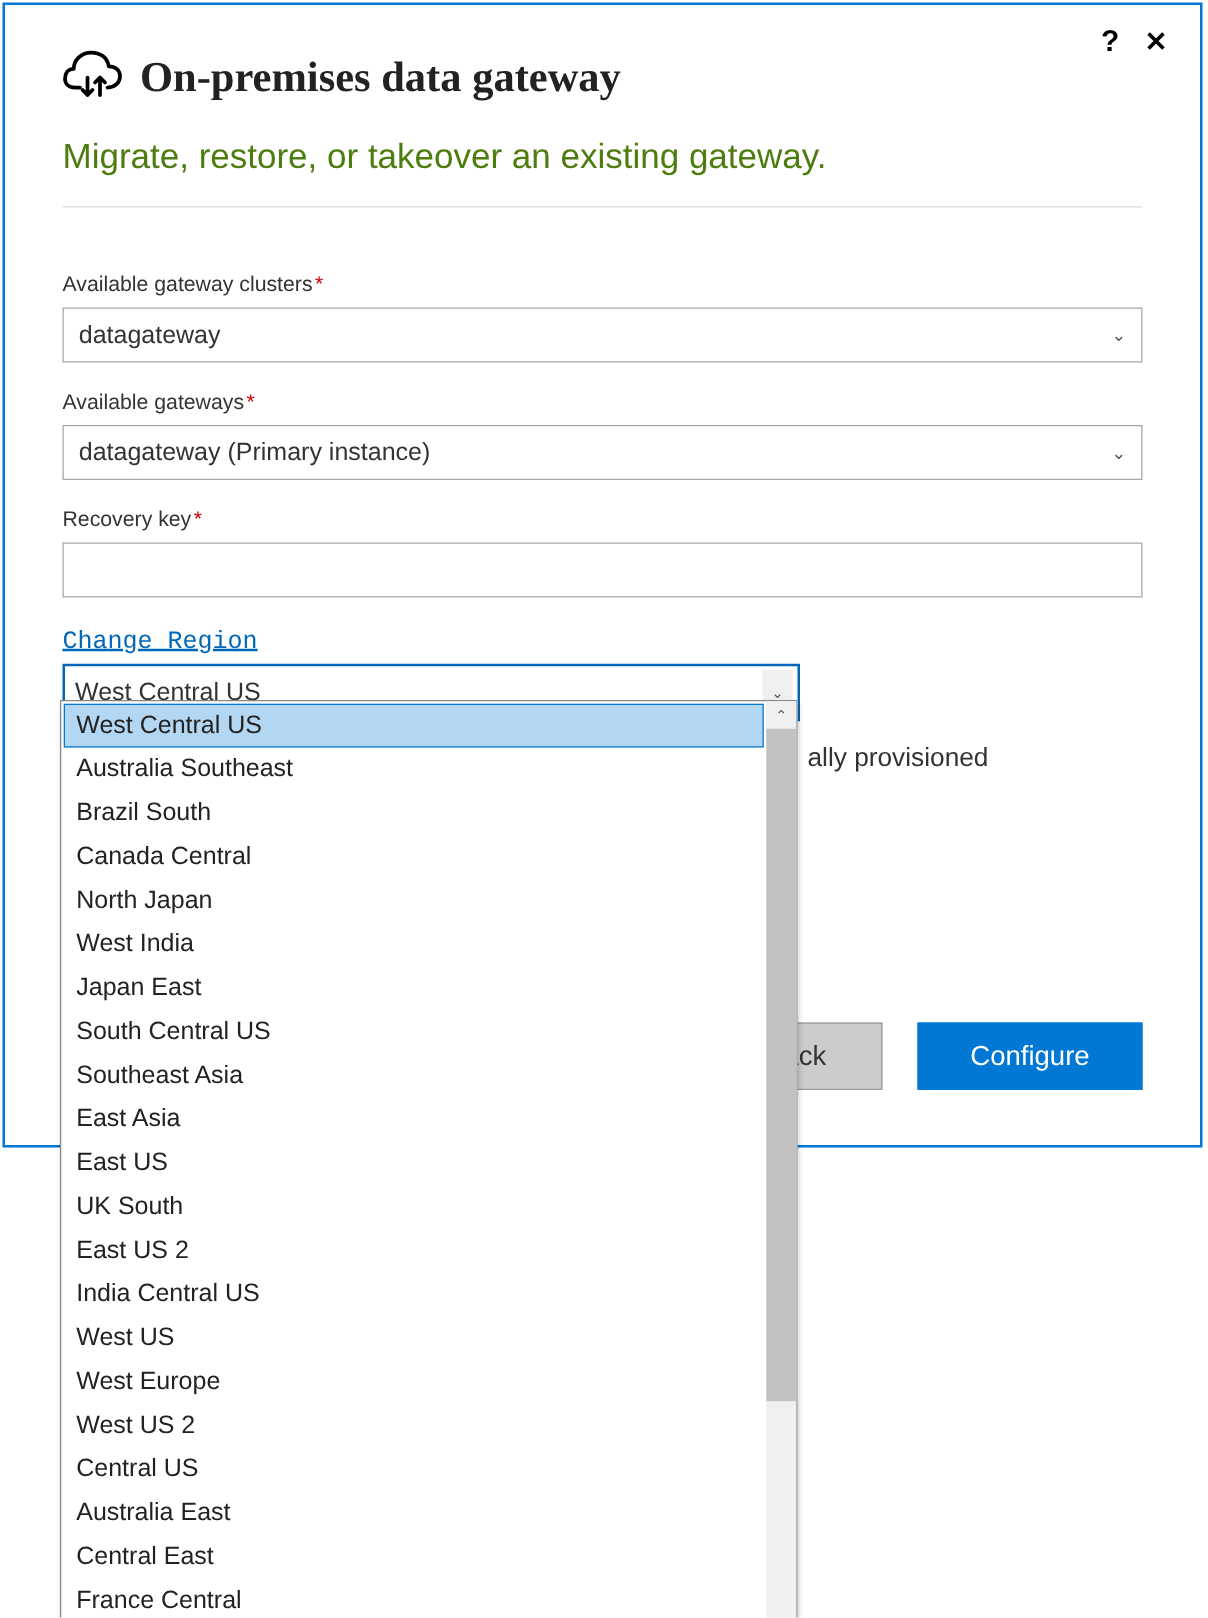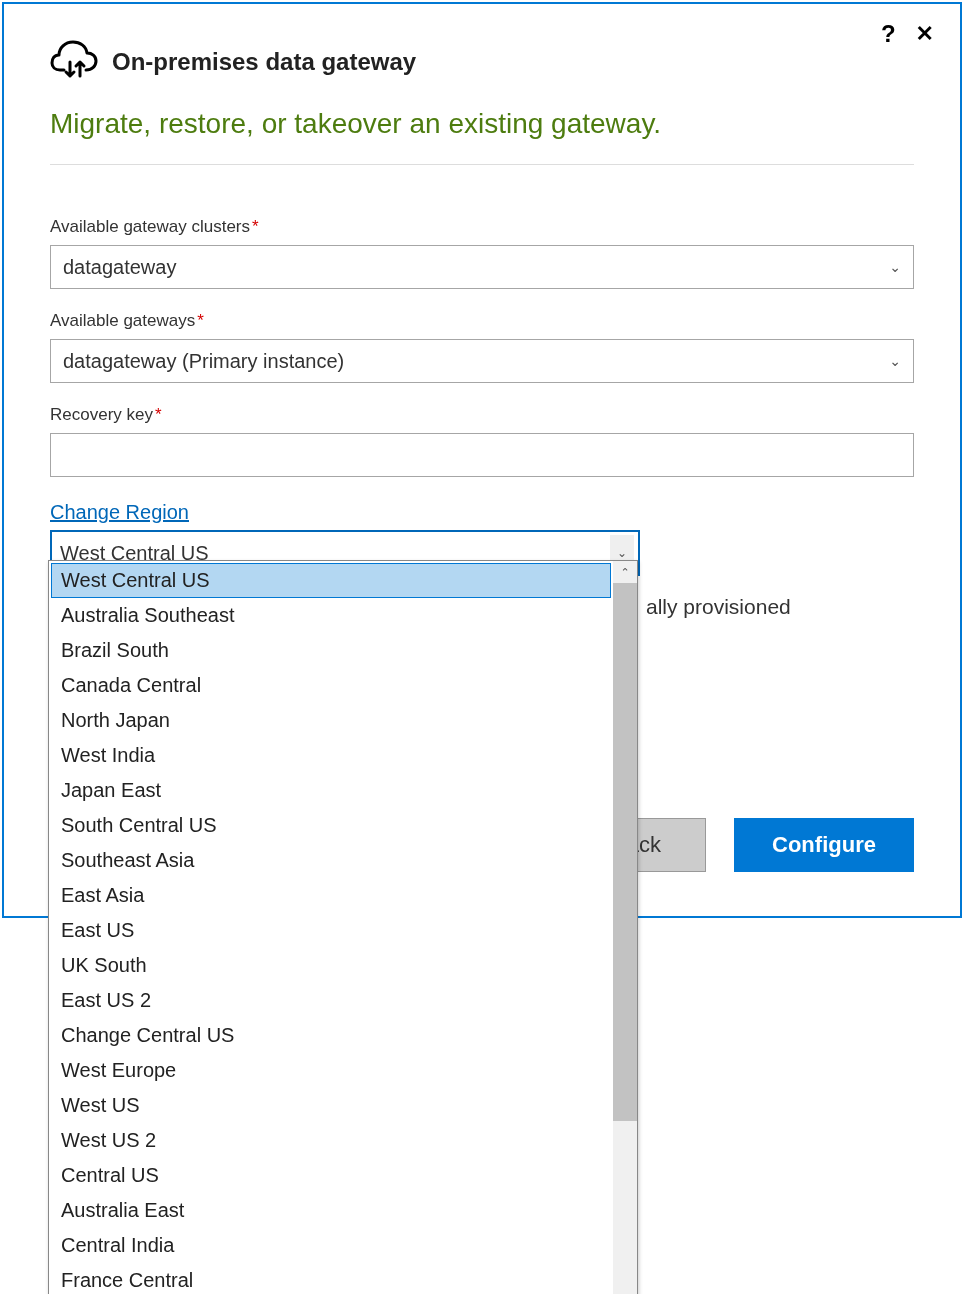--- a/index.html
+++ b/index.html
@@ -43,23 +43,24 @@
     display: flex;
     align-items: center;
     gap: 14px;
     margin-top: 14px;
   }
   .cloud-icon svg {
     width: 48px;
     height: 44px;
   }
   .title {
-    font-size: 24px;
+    font-size: 34px;
     font-weight: 600;
     color: #222;
+    font-family: Liberation Serif, serif;
   }
   .subtitle {
     font-size: 28px;
     color: #4d7c0f;
     margin-top: 22px;
   }
   .divider {
     border: none;
     border-top: 1px solid #ddd;
     margin-top: 24px;
@@ -99,20 +100,21 @@
     font-size: 14px;
     color: #555;
   }
   .change-region-link {
     color: #0067b8;
     font-size: 20px;
     text-decoration: underline;
     cursor: pointer;
     display: inline-block;
     margin-top: 2px;
+    font-family: Liberation Mono, monospace;
   }
   .region-select {
     width: 590px;
     height: 46px;
     border: 2px solid #0067b8;
     background: #fff;
     margin-top: 6px;
     display: flex;
     align-items: center;
     padding: 0 4px 0 8px;
@@ -157,21 +159,20 @@
     border: 1px solid #999;
   }
   .btn-back {
     background: #ccc;
     color: #333;
   }
   .btn-configure {
     background: #0078d4;
     color: #fff;
     border-color: #0078d4;
-    font-weight: bold;
   }
   .dropdown-panel {
     position: absolute;
     top: 560px;
     left: 48px;
     width: 590px;
     background: #fff;
     border: 1px solid #888;
     box-shadow: 1px 2px 4px rgba(0,0,0,0.2);
     z-index: 50;
@@ -304,27 +305,27 @@
       <div class="dropdown-item">Canada Central</div>
       <div class="dropdown-item">North Japan</div>
       <div class="dropdown-item">West India</div>
       <div class="dropdown-item">Japan East</div>
       <div class="dropdown-item">South Central US</div>
       <div class="dropdown-item">Southeast Asia</div>
       <div class="dropdown-item">East Asia</div>
       <div class="dropdown-item">East US</div>
       <div class="dropdown-item">UK South</div>
       <div class="dropdown-item">East US 2</div>
-      <div class="dropdown-item">Change Central US</div>
+      <div class="dropdown-item">India Central US</div>
+      <div class="dropdown-item">West US</div>
       <div class="dropdown-item">West Europe</div>
-      <div class="dropdown-item">West US</div>
       <div class="dropdown-item">West US 2</div>
       <div class="dropdown-item">Central US</div>
       <div class="dropdown-item">Australia East</div>
-      <div class="dropdown-item">Central India</div>
+      <div class="dropdown-item">Central East</div>
       <div class="dropdown-item">France Central</div>
     </div>
   <div class="dropdown-scroll">
     <div class="scroll-arrow">⌃</div>
     <div class="scroll-thumb"></div>
     <div class="scroll-track-remainder"></div>
 
   </div>
 </div>
 

